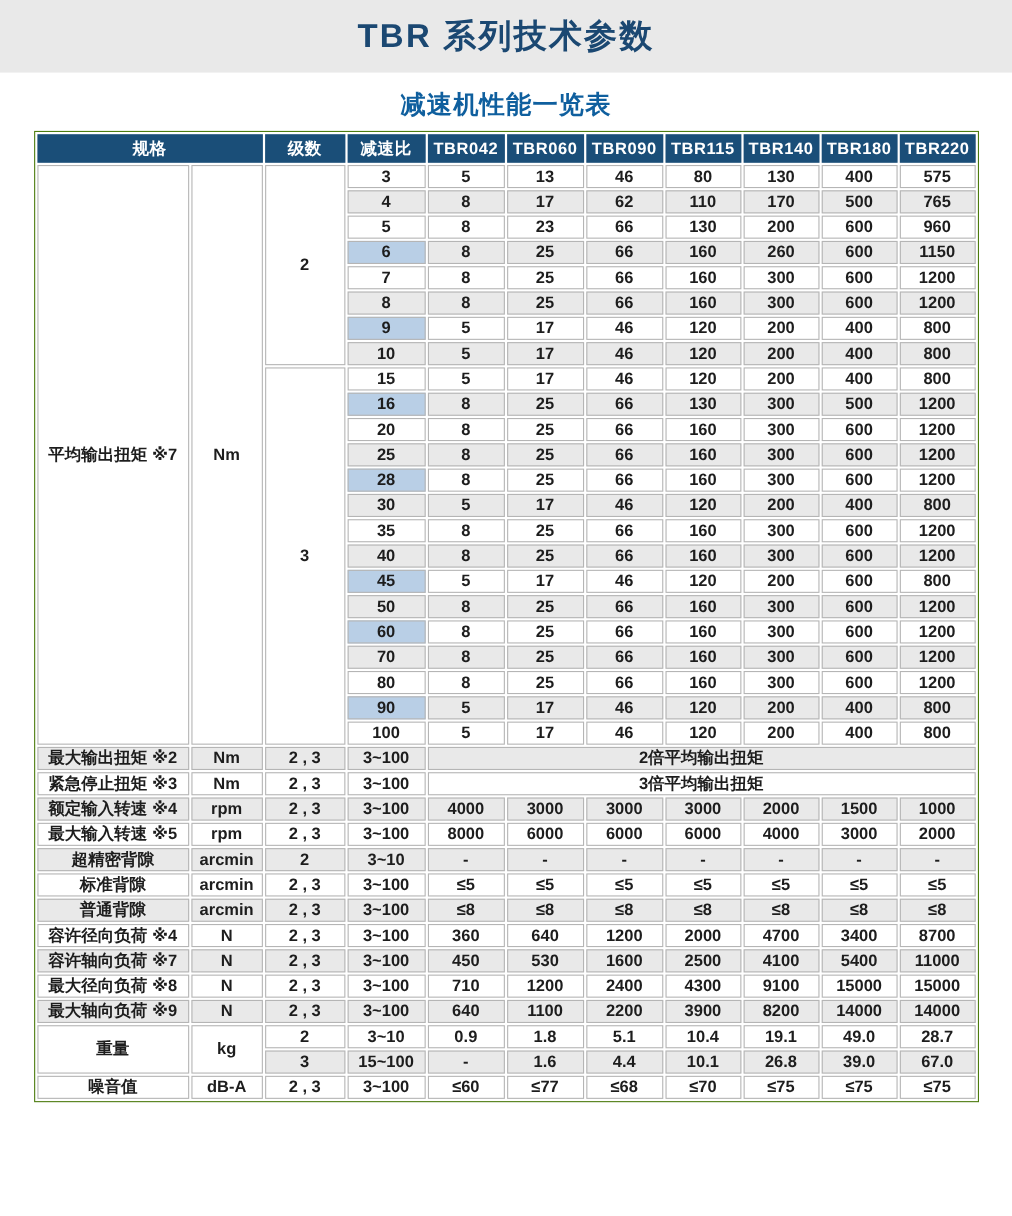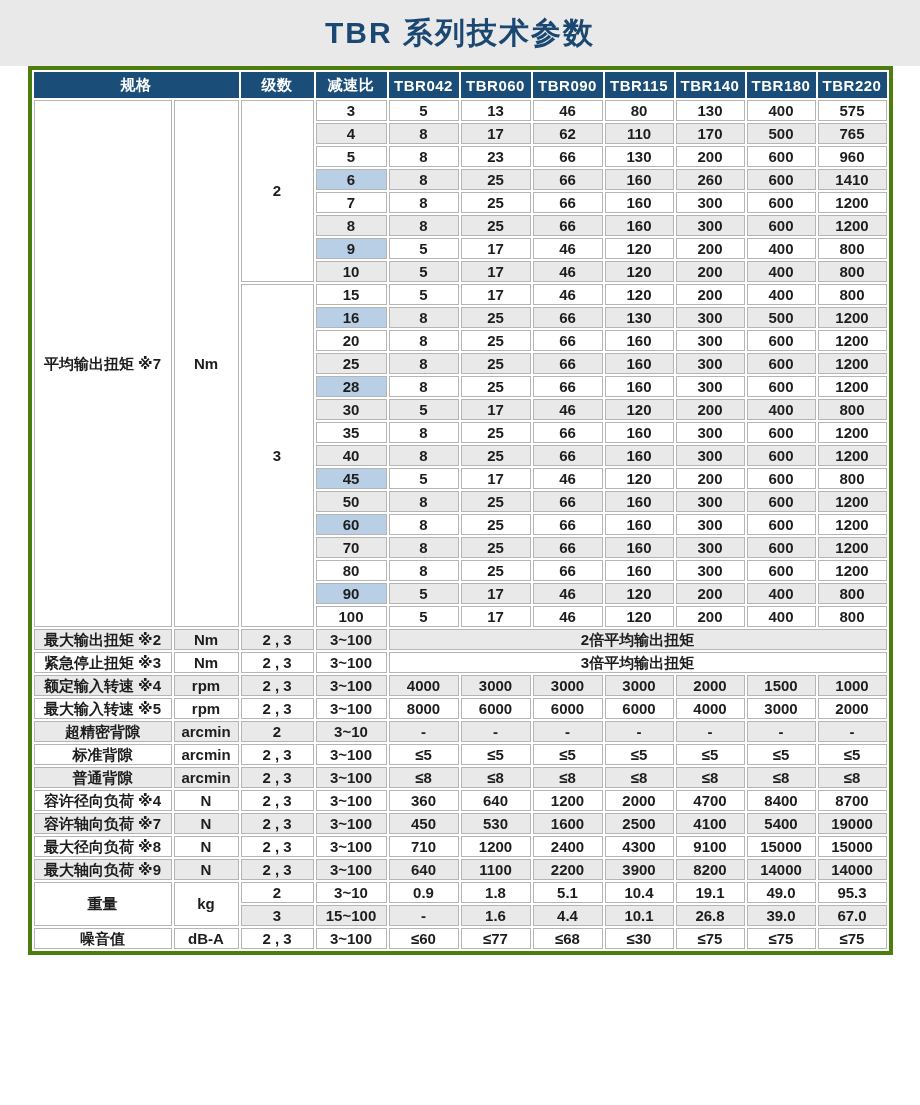--- a/index.html
+++ b/index.html
@@ -15,21 +15,21 @@
   .title{
     margin:0;font-size:30px;font-weight:bold;letter-spacing:2px;
     color:var(--title-color,#1b4872);
   }
   .subtitle{
     margin:14px 0 8px;text-align:center;font-size:23px;font-weight:bold;
     letter-spacing:1px;color:var(--subtitle-color,#0f5f9e);
   }
   table.spec-table{
     border-collapse:separate;border-spacing:2px;table-layout:fixed;
-    width:856px;margin:0 auto;border:4px solid #4d7c0f;background:#ffffff;
+    width:856px;margin:0 auto;border:1px solid #4d7c0f;background:#ffffff;
   }
   table.spec-table th{
     background:var(--header-bg,#1a4e78);color:#ffffff;
     font-size:15px;font-weight:bold;height:24px;padding:1px 0;
     letter-spacing:0.5px;overflow:hidden;white-space:nowrap;
   }
   table.spec-table td{
     border:1px solid #b5b5b5;box-sizing:border-box;
     text-align:center;vertical-align:middle;
     font-size:15px;font-weight:600;color:#1d1d1d;
@@ -41,20 +41,21 @@
   td.hl{background:var(--highlight,#b9cfe6);border-color:#9cb6d2;}
   td.label-cell{letter-spacing:0;}
 </style>
 </head>
 <body>
 
 <div class="page">
   <div class="banner">
     <h1 class="title">TBR 系列技术参数</h1>
   </div>
+  <h2 class="subtitle">减速机性能一览表</h2>
 
   <table class="spec-table">
     <colgroup>
       <col style="width:138px">
         <col style="width:65px">
         <col style="width:73px">
         <col style="width:71px">
       <col style="width:70px">
         <col style="width:70px">
         <col style="width:70px">
@@ -112,21 +113,21 @@
           <td class="white">960</td>
         </tr>
         <tr>
           <td class="hl">6</td>
           <td class="gray">8</td>
           <td class="gray">25</td>
           <td class="gray">66</td>
           <td class="gray">160</td>
           <td class="gray">260</td>
           <td class="gray">600</td>
-          <td class="gray">1410</td>
+          <td class="gray">1150</td>
         </tr>
         <tr>
           <td class="white">7</td>
           <td class="white">8</td>
           <td class="white">25</td>
           <td class="white">66</td>
           <td class="white">160</td>
           <td class="white">300</td>
           <td class="white">600</td>
           <td class="white">1200</td>
@@ -394,35 +395,35 @@
         <tr>
           <td class="white label-cell">容许径向负荷 ※4</td>
           <td class="white">N</td>
           <td class="white">2 , 3</td>
           <td class="white">3~100</td>
           <td class="white">360</td>
           <td class="white">640</td>
           <td class="white">1200</td>
           <td class="white">2000</td>
           <td class="white">4700</td>
-          <td class="white">8400</td>
+          <td class="white">3400</td>
           <td class="white">8700</td>
         </tr>
         <tr>
           <td class="gray label-cell">容许轴向负荷 ※7</td>
           <td class="gray">N</td>
           <td class="gray">2 , 3</td>
           <td class="gray">3~100</td>
           <td class="gray">450</td>
           <td class="gray">530</td>
           <td class="gray">1600</td>
           <td class="gray">2500</td>
           <td class="gray">4100</td>
           <td class="gray">5400</td>
-          <td class="gray">19000</td>
+          <td class="gray">11000</td>
         </tr>
         <tr>
           <td class="white label-cell">最大径向负荷 ※8</td>
           <td class="white">N</td>
           <td class="white">2 , 3</td>
           <td class="white">3~100</td>
           <td class="white">710</td>
           <td class="white">1200</td>
           <td class="white">2400</td>
           <td class="white">4300</td>
@@ -447,41 +448,41 @@
           <td class="white label-cell" rowspan="2">重量</td>
           <td class="white" rowspan="2">kg</td>
           <td class="white">2</td>
           <td class="white">3~10</td>
           <td class="white">0.9</td>
           <td class="white">1.8</td>
           <td class="white">5.1</td>
           <td class="white">10.4</td>
           <td class="white">19.1</td>
           <td class="white">49.0</td>
-          <td class="white">95.3</td>
+          <td class="white">28.7</td>
         </tr>
         <tr>
           <td class="gray">3</td>
           <td class="gray">15~100</td>
           <td class="gray">-</td>
           <td class="gray">1.6</td>
           <td class="gray">4.4</td>
           <td class="gray">10.1</td>
           <td class="gray">26.8</td>
           <td class="gray">39.0</td>
           <td class="gray">67.0</td>
         </tr>
         <tr>
           <td class="white label-cell">噪音值</td>
           <td class="white">dB-A</td>
           <td class="white">2 , 3</td>
           <td class="white">3~100</td>
           <td class="white">≤60</td>
           <td class="white">≤77</td>
           <td class="white">≤68</td>
-          <td class="white">≤30</td>
+          <td class="white">≤70</td>
           <td class="white">≤75</td>
           <td class="white">≤75</td>
           <td class="white">≤75</td>
         </tr>
       </tbody>
   </table>
 </div>
 
 </body></html>

